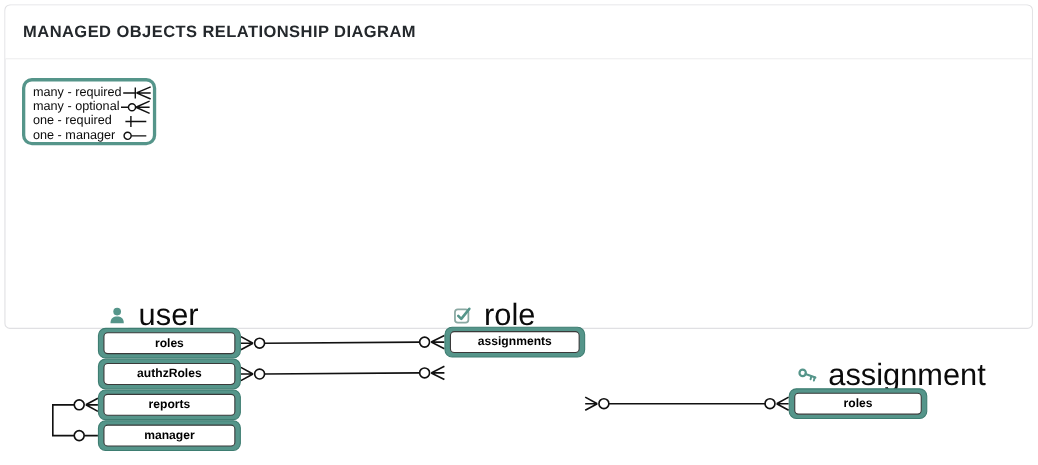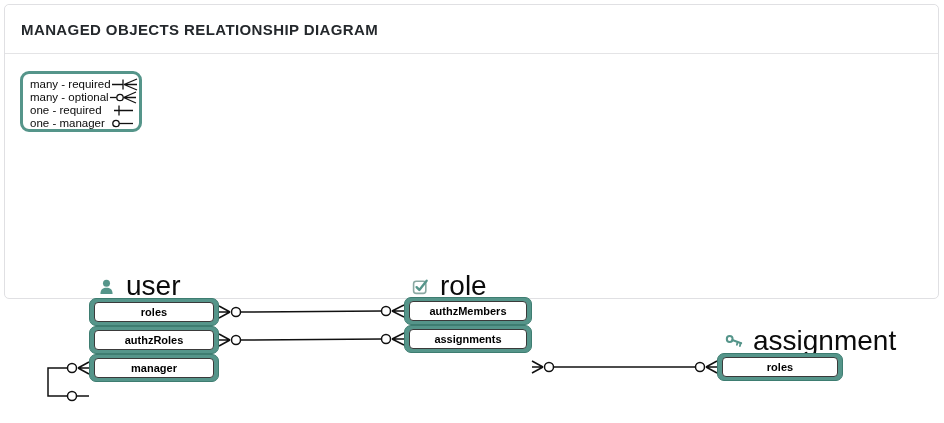--- a/index.html
+++ b/index.html
@@ -201,36 +201,36 @@
     </svg>
     <span class="entity-title" style="left:126px; top:274px;">user</span>
     <div class="entity-box" style="left:89px; top:298px; width:130px;">
       <div class="prop-wrapper">
         <div class="prop-inner">roles</div>
       </div>
       <div class="prop-wrapper">
         <div class="prop-inner">authzRoles</div>
       </div>
       <div class="prop-wrapper">
+        <div class="prop-inner">reports</div>
+      </div>
+      <div class="prop-wrapper">
         <div class="prop-inner">manager</div>
       </div>
     </div>
   </div>
 
   <div>
     <div class="entity-notch" style="left:409px; top:279px;"></div>
     <svg class="entity-header-icon" style="left:412px; top:278px;" width="17" height="17" viewBox="0 0 16 16">
       <rect x="1.5" y="3" width="11.5" height="11.5" rx="2.5" fill="none" stroke="#8aa8a2" stroke-width="1.5"></rect>
       <path d="M4.3 8.6 L6.9 11.2 L13.8 2.6" fill="none" stroke="#55958a" stroke-width="2.2" stroke-linecap="round" stroke-linejoin="round"></path>
     </svg>
     <span class="entity-title" style="left:440px; top:274px;">role</span>
     <div class="entity-box" style="left:404px; top:297px; width:128px;">
-      <div class="prop-wrapper">
-        <div class="prop-inner">authzMembers</div>
-      </div>
       <div class="prop-wrapper">
         <div class="prop-inner">assignments</div>
       </div>
     </div>
   </div>
 
   <div>
     <div class="entity-notch" style="left:722px; top:335px;"></div>
     <svg class="entity-header-icon" style="left:725px; top:334px;" width="19" height="15" viewBox="0 0 19 15">
       <circle cx="4.7" cy="5" r="2.9" fill="none" stroke="#55958a" stroke-width="2"></circle>

